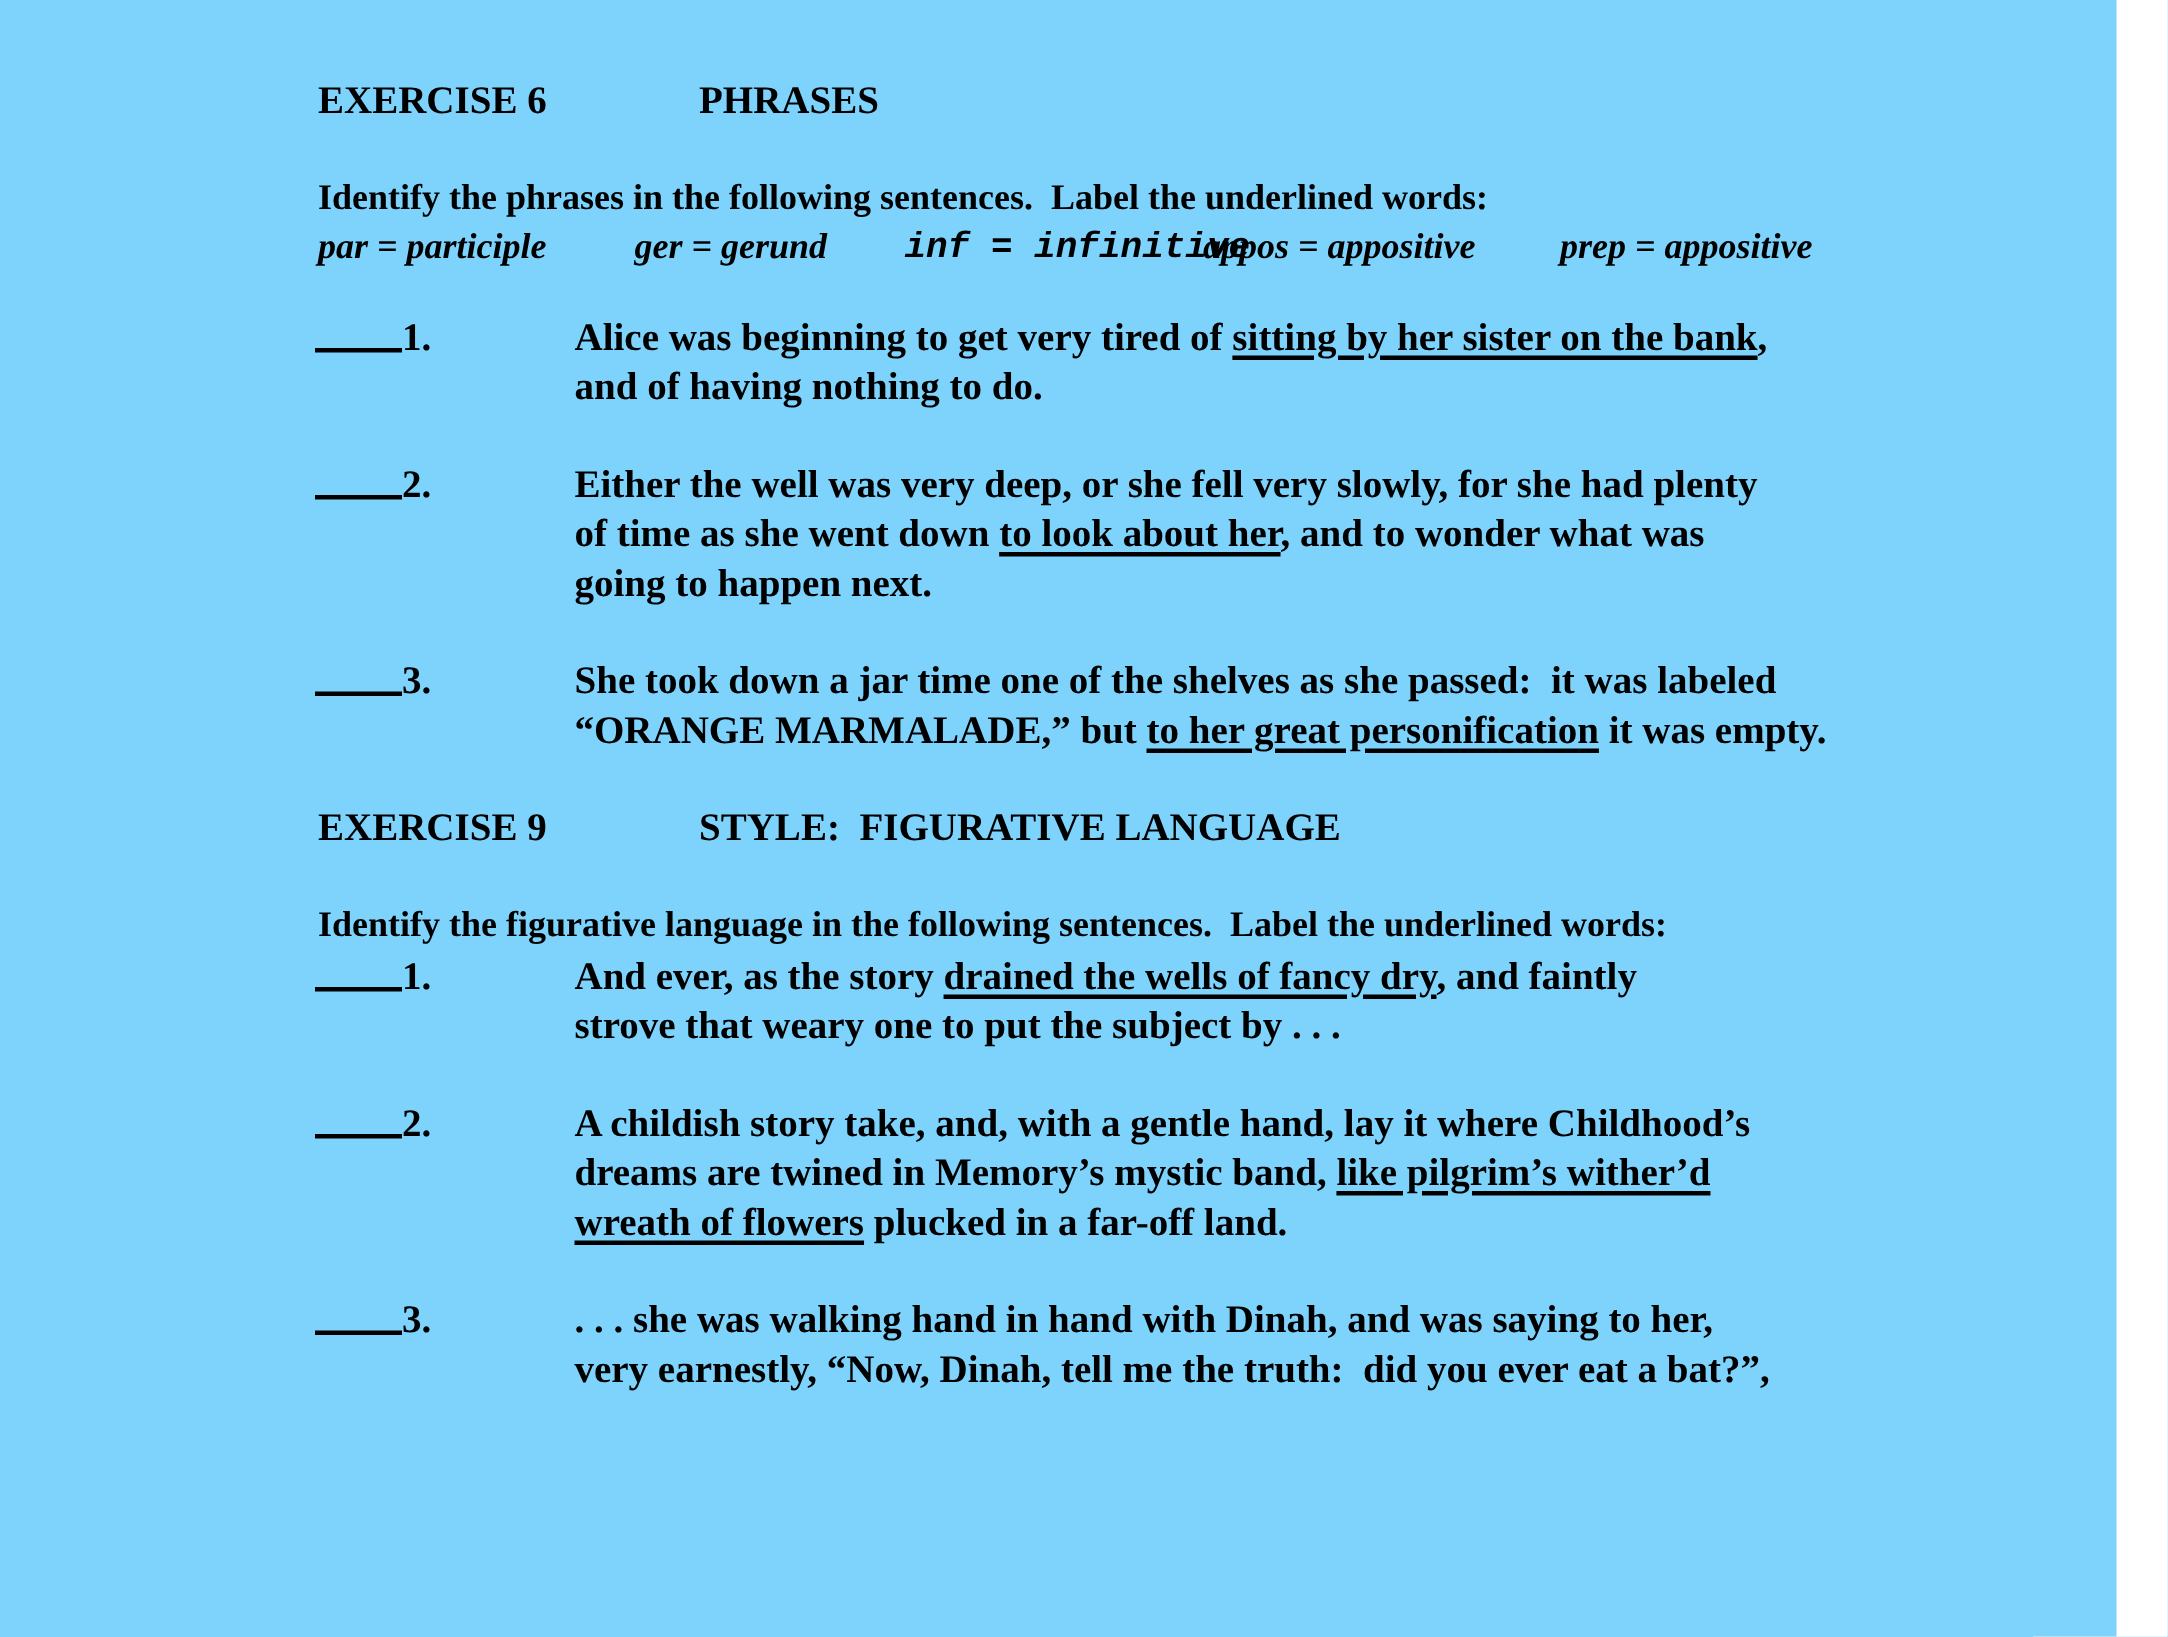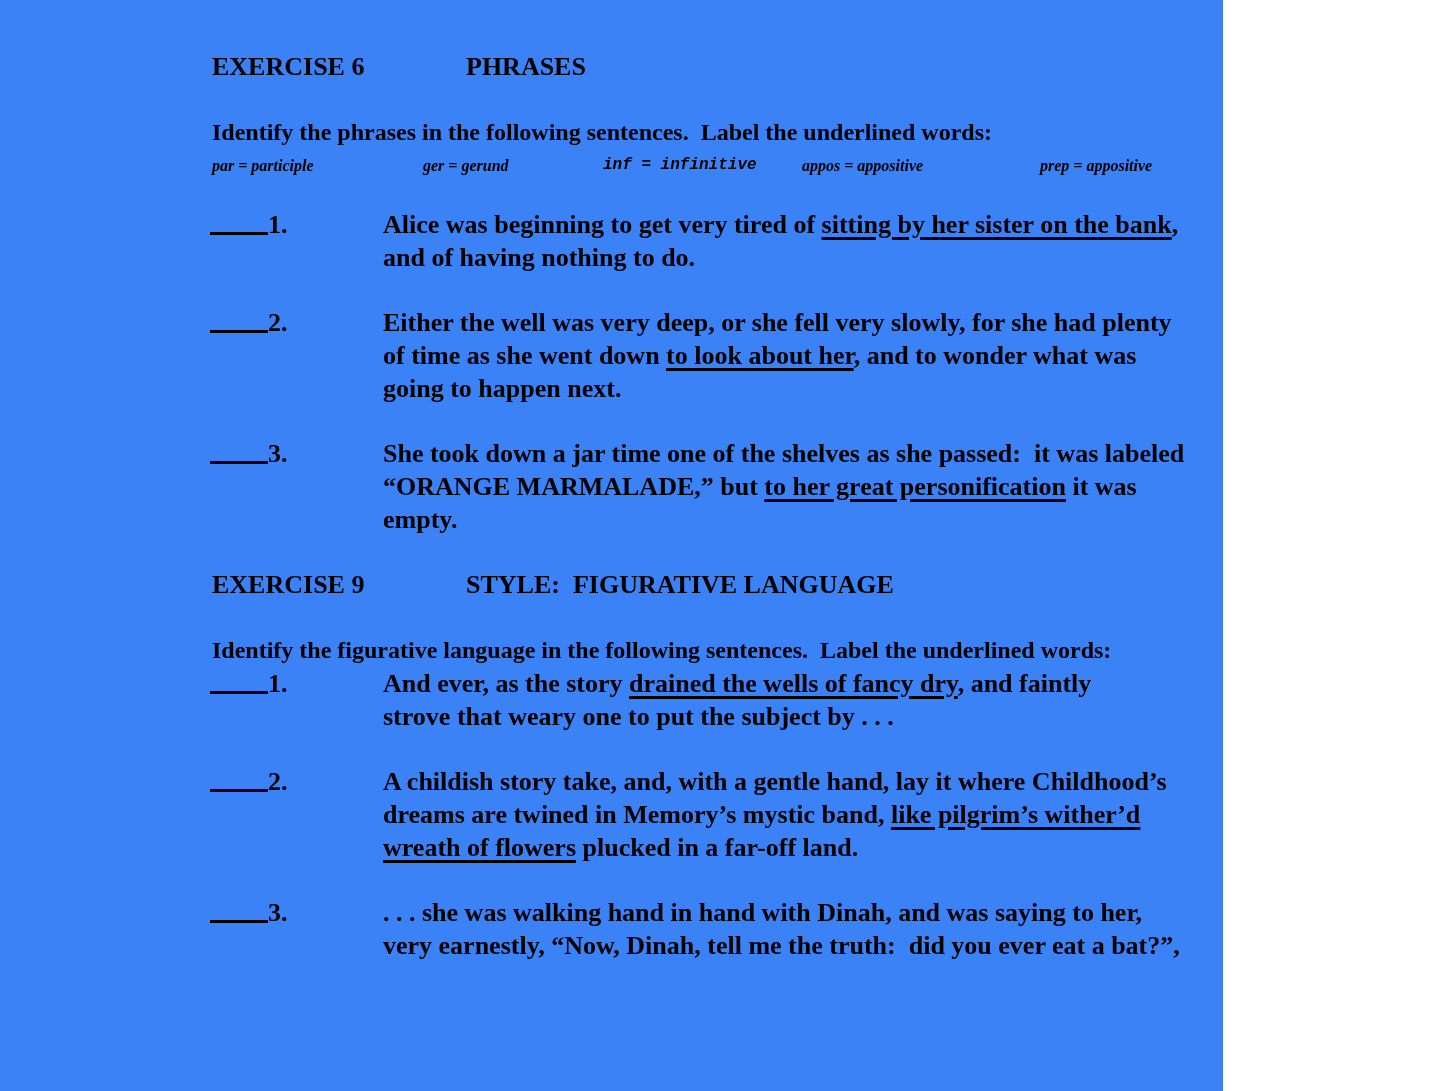--- a/index.html
+++ b/index.html
@@ -7,44 +7,44 @@
   body {
     width: 1445px;
     height: 1091px;
     font-family: "Liberation Serif", "DejaVu Serif", serif;
     font-weight: bold;
     color: #000000;
     overflow: hidden;
   }
   .page {
     position: relative;
-    width: 1223px;
+    width: 1411px;
     height: 1091px;
     padding: 50px 10px 0 212px;
-    background: #3b82f6;
+    background: #7dd3fc;
     overflow: hidden;
   }
   .title-row {
     display: flex;
     font-size: 26px;
     line-height: 33px;
     margin-bottom: 33px;
     white-space: pre-wrap;
   }
   .ex-label { display: inline-block; flex: 0 0 254px; }
   .instructions {
     font-size: 24px;
     line-height: 33px;
     white-space: pre-wrap;
   }
   .key {
     position: relative;
     height: 33px;
     font-style: italic;
-    font-size: 16px;
+    font-size: 24px;
     line-height: 33px;
     margin-bottom: 26px;
   }
   .key .key-item { position: absolute; top: 0; white-space: nowrap; }
   .key-ex6 .key-item:nth-child(1) { left: 0; }
   .key-ex6 .key-item:nth-child(2) { left: 211px; }
   .key-ex6 .key-item:nth-child(3) { left: 391px; font-family: Liberation Mono, monospace; }
   .key-ex6 .key-item:nth-child(4) { left: 590px; }
   .key-ex6 .key-item:nth-child(5) { left: 828px; }
   .key-ex9 .key-item:nth-child(1) { left: 0; }

